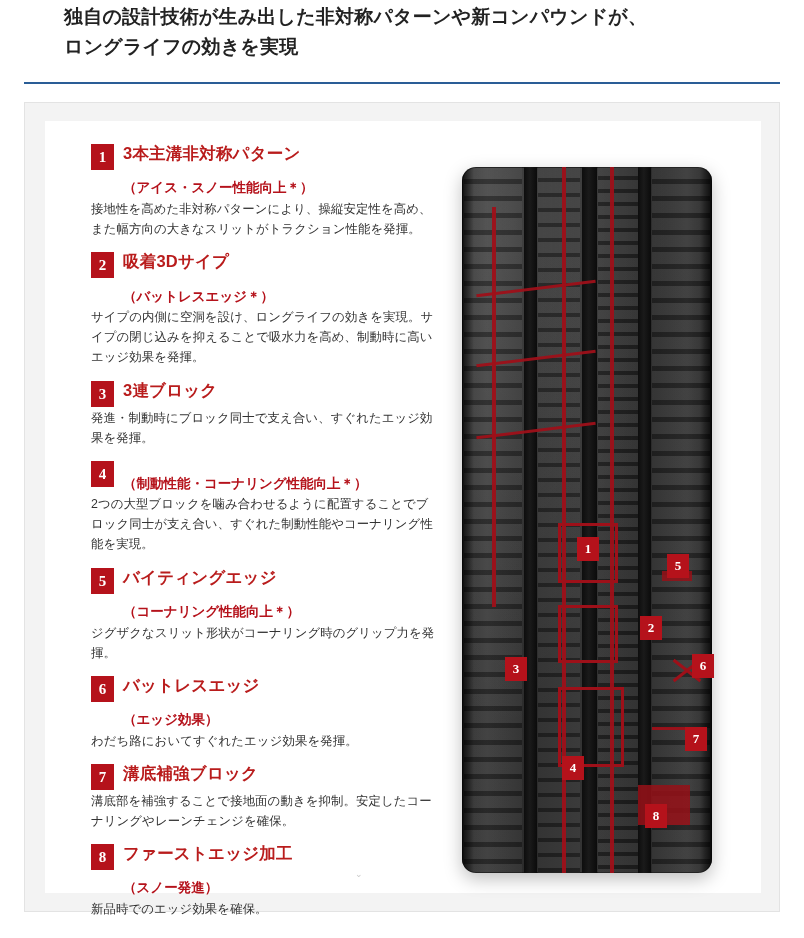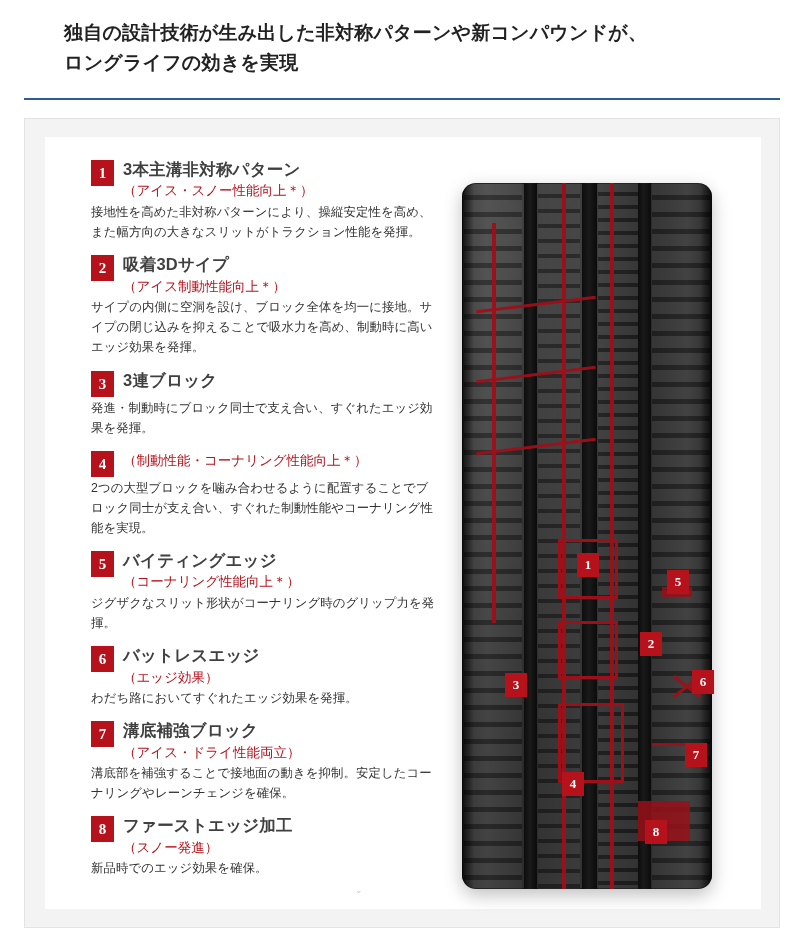--- a/index.html
+++ b/index.html
@@ -14,21 +14,21 @@
   }
 
   .page {
     position: relative;
     width: 804px;
     height: 938px;
   }
 
   
   .heading {
-    padding: 18px 34px 14px 64px;
+    padding: 2px 34px 14px 64px;
   }
   .heading-line {
     font-size: 19px;
     font-weight: bold;
     color: #222222;
     line-height: 1.58;
     letter-spacing: 0.2px;
   }
   .heading-rule {
     margin: 6px 24px 0 24px;
@@ -78,30 +78,30 @@
     line-height: 26px;
     text-align: center;
     font-family: "Liberation Serif", serif;
     margin-right: 9px;
     margin-top: 1px;
   }
   .titles { flex: 1 1 auto; }
   .f-title {
     font-size: 16.5px;
     font-weight: bold;
-    color: #404040;
+    color: #b91c1c;
     line-height: 1.3;
     letter-spacing: 0.2px;
   }
   .f-sub {
     font-size: 13.5px;
-    font-weight: normal;
+    font-weight: bold;
     color: #b5121b;
     line-height: 1.45;
-    margin-top: 1px;
+    margin-top: 14px;
   }
   .f-body {
     font-size: 12.4px;
     color: #333333;
     line-height: 1.62;
     margin-top: 1px;
     letter-spacing: 0.1px;
   }
 
   
@@ -260,24 +260,24 @@
             </div>
           </div>
           <div class="f-body">接地性を高めた非対称パターンにより、操縦安定性を高め、また幅方向の大きなスリットがトラクション性能を発揮。</div>
         </div>
 
         <div class="feature">
           <div class="feature-head">
             <div class="badge">2</div>
             <div class="titles">
               <div class="f-title">吸着3Dサイプ</div>
-              <div class="f-sub">（アイス制動性能向上＊）</div>
-            </div>
-          </div>
-          <div class="f-body">サイプの内側に空洞を設け、ブロック全体を均一に接地。サイプの閉じ込みを抑えることで吸水力を高め、制動時に高いエッジ効果を発揮。</div>
+              <div class="f-sub">（バットレスエッジ＊）</div>
+            </div>
+          </div>
+          <div class="f-body">サイプの内側に空洞を設け、ロングライフの効きを実現。サイプの閉じ込みを抑えることで吸水力を高め、制動時に高いエッジ効果を発揮。</div>
         </div>
 
         <div class="feature">
           <div class="feature-head">
             <div class="badge">3</div>
             <div class="titles">
               <div class="f-title">3連ブロック</div>
             </div>
           </div>
           <div class="f-body">発進・制動時にブロック同士で支え合い、すぐれたエッジ効果を発揮。</div>
@@ -313,21 +313,20 @@
             </div>
           </div>
           <div class="f-body">わだち路においてすぐれたエッジ効果を発揮。</div>
         </div>
 
         <div class="feature">
           <div class="feature-head">
             <div class="badge">7</div>
             <div class="titles">
               <div class="f-title">溝底補強ブロック</div>
-              <div class="f-sub">（アイス・ドライ性能両立）</div>
             </div>
           </div>
           <div class="f-body">溝底部を補強することで接地面の動きを抑制。安定したコーナリングやレーンチェンジを確保。</div>
         </div>
 
         <div class="feature">
           <div class="feature-head">
             <div class="badge">8</div>
             <div class="titles">
               <div class="f-title">ファーストエッジ加工</div>

